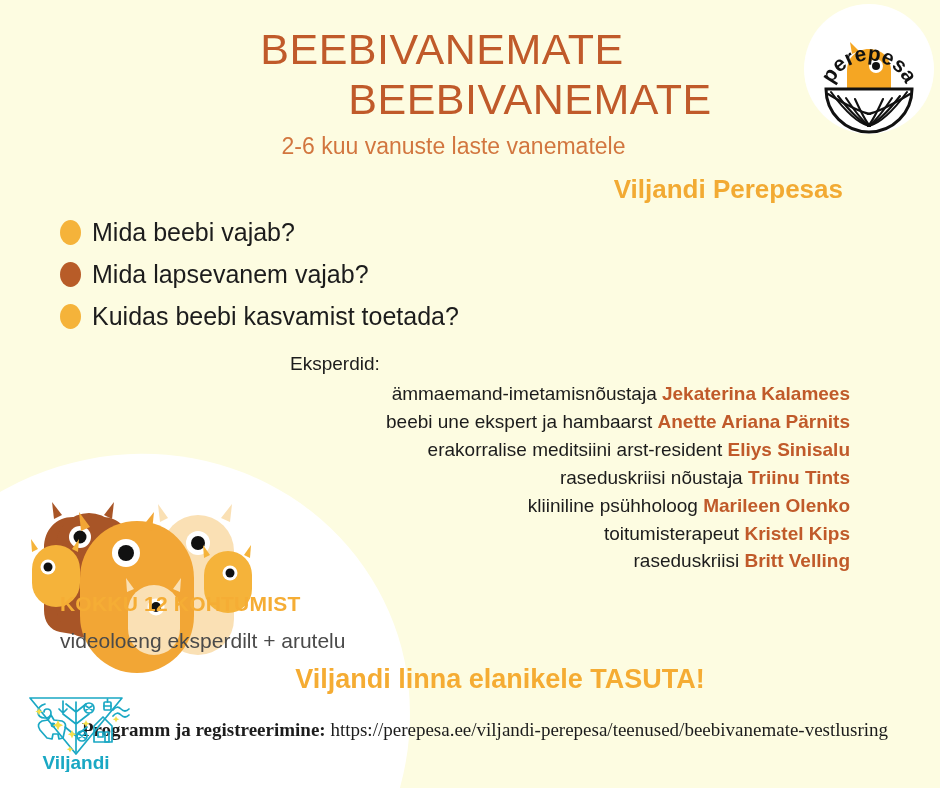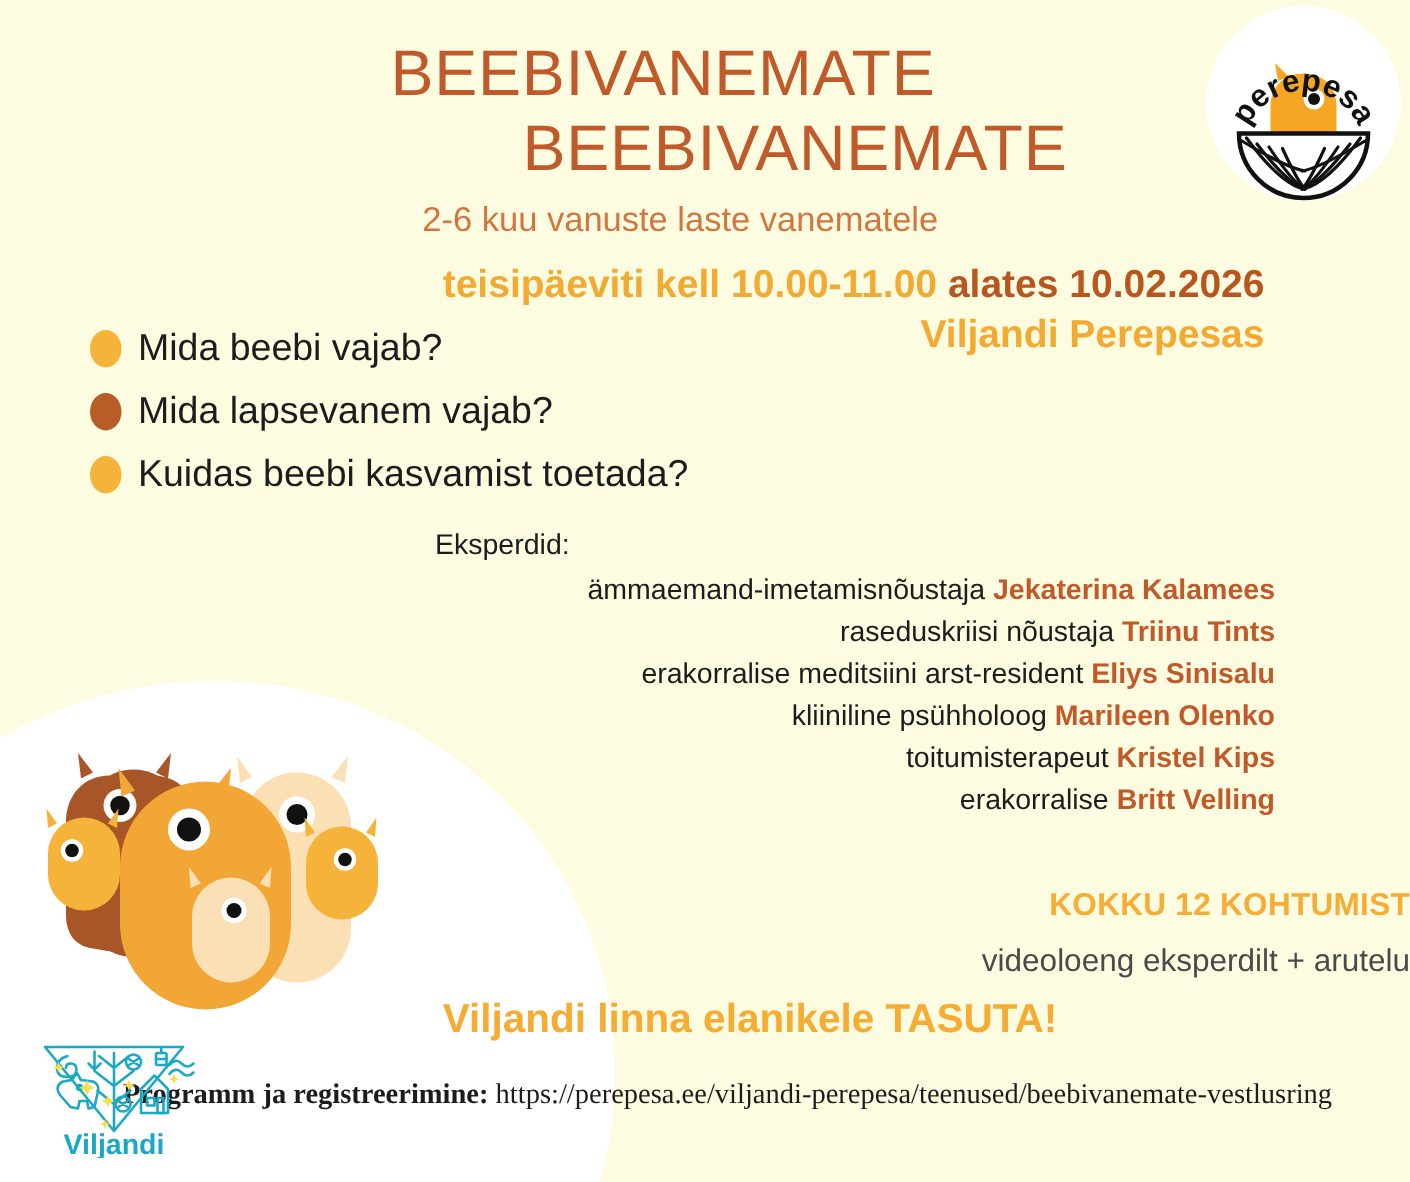--- a/index.html
+++ b/index.html
@@ -151,21 +151,21 @@
   .expert-name {
     color:#c05a2a;
     font-weight:bold;
   }
 
   
   .meetings {
     position:absolute;
     left:0; right:0;
     top:592px;
-    text-align:right;
+    text-align:left;
     z-index:5;
     padding-left:60px;
   }
   .meetings-count {
     font-size:21px;
     font-weight:bold;
     color:#f5ad35;
     letter-spacing:0.2px;
   }
   .meetings-sub {
@@ -263,24 +263,20 @@
 
   </div>
 
   <div class="title-block">
     <div class="title-line1">BEEBIVANEMATE</div>
     <div class="title-line2">BEEBIVANEMATE</div>
     <div class="subtitle">2-6 kuu vanuste laste vanematele</div>
   </div>
 
   <div class="when-block">
-    <div class="when-line">
-      <span class="when-time">teisipäeviti kell 10.00-11.00</span>
-      <span class="when-date">alates 10.02.2026</span>
-    </div>
     <div class="where-line">Viljandi Perepesas</div>
   </div>
 
   <div class="bullets">
     <div class="bullet-row">
       <span class="dot" style="background:#f5b33a"></span>
       <span class="bullet-text">Mida beebi vajab?</span>
     </div>
     <div class="bullet-row">
       <span class="dot" style="background:#b85c28"></span>
@@ -293,37 +289,41 @@
   </div>
 
   <div class="experts">
     <div class="experts-title">Eksperdid:</div>
 
     <div class="expert-row">
       <span>ämmaemand-imetamisnõustaja</span>
       <span class="expert-name">Jekaterina Kalamees</span>
     </div>
     <div class="expert-row">
+      <span>beebi une ekspert ja hambaarst</span>
+      <span class="expert-name">Anette Ariana Pärnits</span>
+    </div>
+    <div class="expert-row">
+      <span>erakorralise meditsiini arst-resident</span>
+      <span class="expert-name">Eliys Sinisalu</span>
+    </div>
+    <div class="expert-row">
       <span>raseduskriisi nõustaja</span>
       <span class="expert-name">Triinu Tints</span>
     </div>
     <div class="expert-row">
-      <span>erakorralise meditsiini arst-resident</span>
-      <span class="expert-name">Eliys Sinisalu</span>
-    </div>
-    <div class="expert-row">
       <span>kliiniline psühholoog</span>
       <span class="expert-name">Marileen Olenko</span>
     </div>
     <div class="expert-row">
       <span>toitumisterapeut</span>
       <span class="expert-name">Kristel Kips</span>
     </div>
     <div class="expert-row">
-      <span>erakorralise</span>
+      <span>raseduskriisi</span>
       <span class="expert-name">Britt Velling</span>
     </div>
   </div>
 
   <div class="meetings">
     <div class="meetings-count">KOKKU 12 KOHTUMIST</div>
     <div class="meetings-sub">videoloeng eksperdilt + arutelu</div>
   </div>
 
   <div class="free-line">Viljandi linna elanikele TASUTA!</div>

